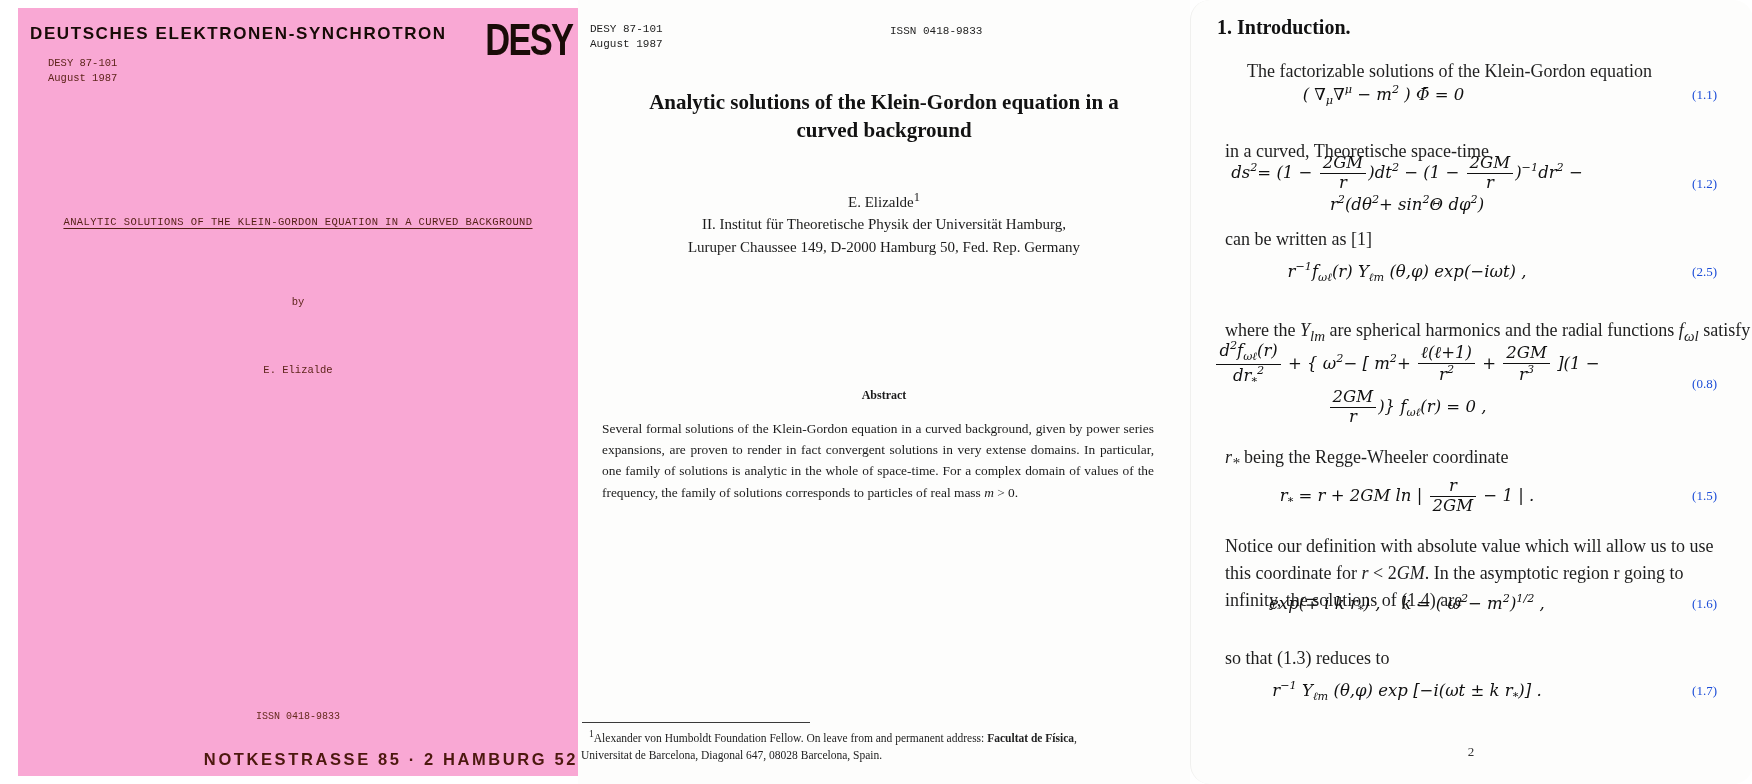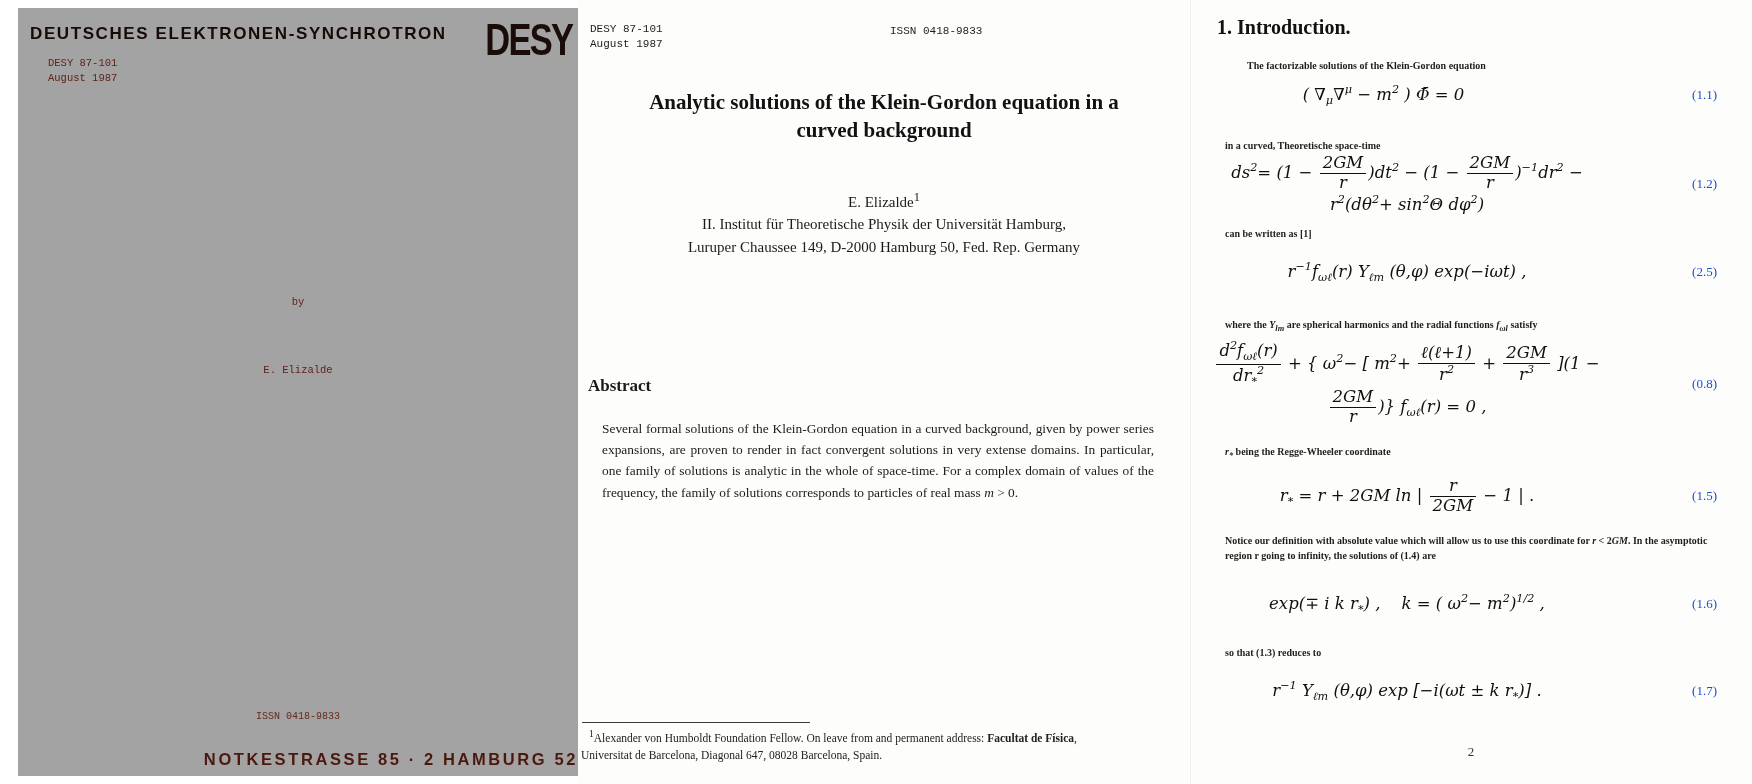--- a/index.html
+++ b/index.html
@@ -31,54 +31,55 @@
 
   
   .titlepage{position:absolute;left:578px;top:0;width:612px;height:784px;background:#fdfdfc;}
   .tp-mono{font-family:"Liberation Mono",monospace;font-size:11px;line-height:1.35;color:#1d1d1d;}
   .tp-hdr-left{top:22px;left:12px;}
   .tp-hdr-right{top:24px;left:312px;}
   .tp-title{top:88px;left:10px;width:592px;text-align:center;font-weight:700;
             font-size:21px;line-height:1.35;color:#121212;}
   .tp-author{top:190px;left:10px;width:592px;text-align:center;font-size:15px;}
   .tp-affil{top:213px;left:10px;width:592px;text-align:center;font-size:15px;line-height:1.5;}
-  .tp-abs-h{top:376px;left:10px;width:592px;text-align:left;font-weight:700;font-size:17px;}
+  .tp-abs-h{top:388px;left:10px;width:592px;text-align:center;font-weight:700;font-size:12px;}
   .tp-abs{top:418px;left:24px;width:552px;text-align:justify;font-size:13.4px;line-height:1.58;}
   .tp-fn-rule{top:722px;left:4px;width:228px;border-top:1px solid #3a3a3a;height:0;}
   .tp-fn{top:727px;left:3px;width:604px;font-size:11.5px;line-height:1.45;color:#222;}
   .tp-fn .l1{text-indent:8px;}
 
   
   .page2{position:absolute;left:1190px;top:0;width:562px;height:784px;background:#fdfdfc;
-         border-left:1px solid #f0f0ee;}
+         border-left:1px solid #f0f0ee;border-radius:20px;}
   .p2-heading{top:16px;left:26px;font-weight:700;font-size:20px;color:#111;}
-  .p2-text{font-size:10px;color:#1e1e1e;line-height:1.5;font-weight:bold;}
+  .p2-text{font-size:18px;color:#1e1e1e;line-height:1.5;}
   .eqwrap{position:absolute;left:14px;width:512px;display:flex;align-items:center;}
   .eq{flex:1;text-align:center;padding-right:56px;
       font-family:"DejaVu Serif",serif;font-style:italic;font-size:16.5px;color:#101010;}
   .eq sup{font-size:68%;} .eq sub{font-size:68%;}
   .eqnum{width:52px;text-align:right;font-family:"Liberation Serif",serif;
          font-style:normal;font-size:13px;color:#1d4ed8;}
   .f{display:inline-block;vertical-align:middle;text-align:center;line-height:1.15;margin:0 2px;}
   .f>span{display:block;padding:0 3px;}
   .f>span:first-child{border-bottom:1.4px solid currentColor;}
   .pagenum{top:744px;left:0;width:560px;text-align:center;font-size:13px;color:#333;}
 </style>
 </head>
 <body>
 
-<div class="cover" style="background: #a3a3a3;">
+<div class="cover" style="background: #f9a8d4;">
   <div class="cover-head">
     <span class="cover-head-title">DEUTSCHES ELEKTRONEN-SYNCHROTRON</span>
     <span class="desy-logo">DESY</span>
   </div>
   <div class="abs cover-mono cover-report">
     <div>DESY 87-101</div>
     <div>August 1987</div>
   </div>
+  <div class="abs cover-mono cover-title">ANALYTIC SOLUTIONS OF THE KLEIN-GORDON EQUATION IN A CURVED BACKGROUND</div>
   <div class="abs cover-mono cover-by">by</div>
   <div class="abs cover-mono cover-author">E. Elizalde</div>
   <div class="abs cover-mono cover-issn">ISSN 0418-9833</div>
   <div class="abs cover-address">NOTKESTRASSE 85   ·   2 HAMBURG 52</div>
 </div>
 
 <div class="titlepage">
   <div class="abs tp-mono tp-hdr-left">
     <div>DESY 87-101</div>
     <div>August 1987</div>

